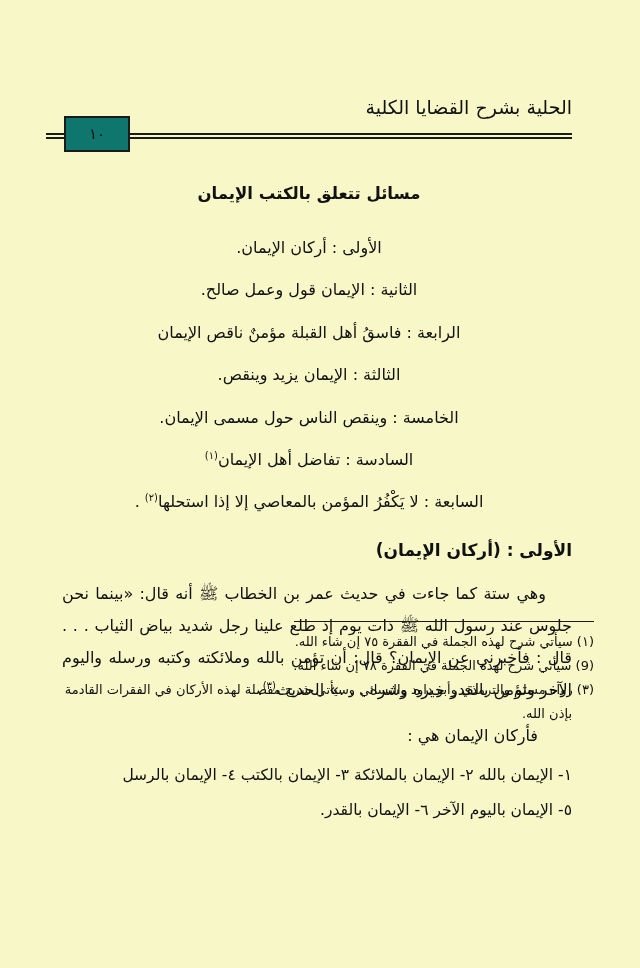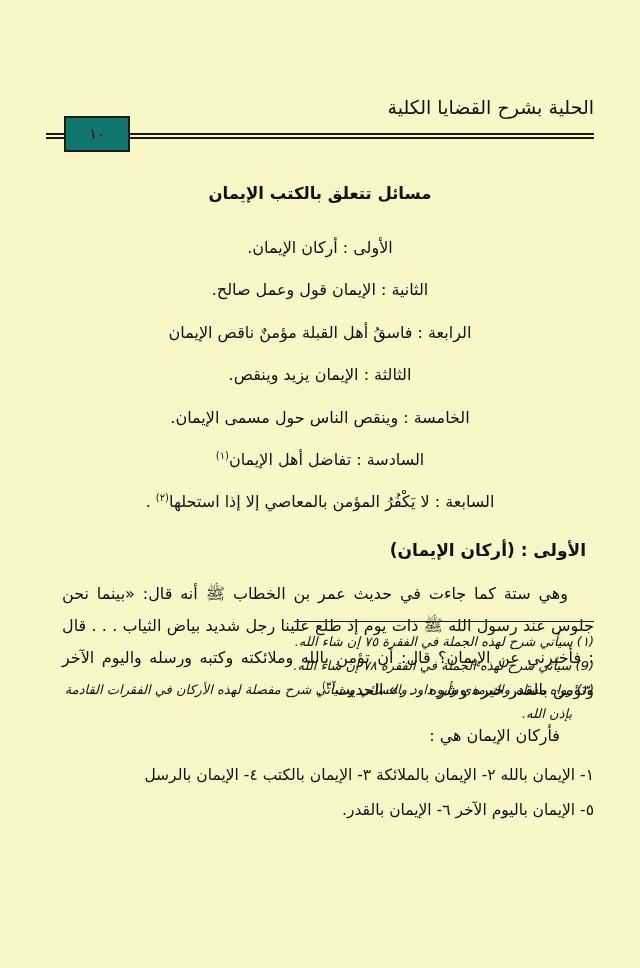--- a/index.html
+++ b/index.html
@@ -12,21 +12,21 @@
     background: #f7f7c8;
     font-family: "DejaVu Sans", "Liberation Sans", sans-serif;
     color: #111;
     overflow: hidden;
   }
   .page {
     position: relative;
     width: 640px;
     height: 784px;
     box-sizing: border-box;
-    padding: 96px 46px 30px 46px;
+    padding: 96px 68px 30px 46px;
     background: #f7f7c8;
   }
 
   
   .header {
     position: relative;
     height: 54px;
   }
   .header-title {
     position: absolute;
@@ -80,21 +80,21 @@
   }
   .numbered-line {
     font-size: 16px;
     line-height: 1.9;
     margin: 12px 0 9px 0;
     text-align: center;
   }
   .heading-2 {
     font-size: 17px;
     font-weight: bold;
-    margin: 22px 8px 18px 0;
+    margin: 22px 0 18px 0;
     text-align: right;
   }
   .para {
     font-size: 16px;
     line-height: 2.0;
     margin: 0 0 10px 16px;
     text-align: justify;
     text-align-last: right;
   }
   .indent {
@@ -129,21 +129,20 @@
     width: 300px;
     margin: 0 0 8px auto;
     border-top: 1.5px solid #1a1a1a;
   }
   .fn {
     font-size: 13px;
     line-height: 1.85;
     margin: 0;
     text-align: justify;
     text-align-last: right;
-    font-style: italic;
   }
   .fn-cont {
     padding-right: 22px;
   }
 </style>
 </head>
 <body>
 
 <div class="page">
 

